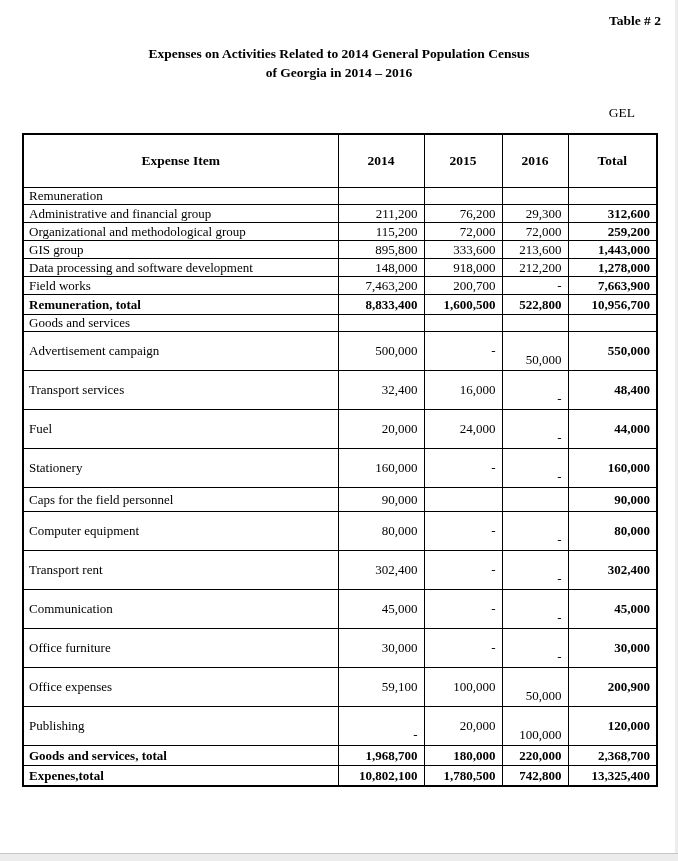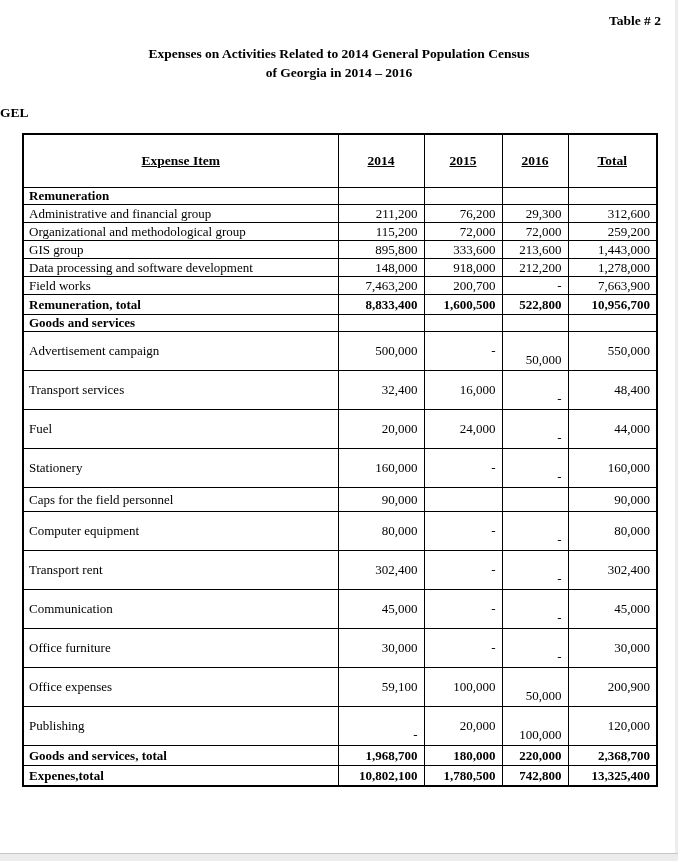--- a/index.html
+++ b/index.html
@@ -26,22 +26,22 @@
   .doc-title {
     margin-top: 16px;
     text-align: center;
     font-weight: bold;
     font-size: 13.5px;
     line-height: 19px;
   }
   .currency {
     margin-top: 23px;
     padding-right: 43px;
-    text-align: left;
-    font-weight: bold;
+    text-align: right;
+    font-weight: normal;
     font-size: 13.5px;
     line-height: 15px;
   }
   table.expenses {
     margin: 13px 22px 0 22px;
     width: 634px;
     border-collapse: collapse;
     table-layout: fixed;
     border: 2px solid #000;
   }
@@ -51,35 +51,34 @@
     overflow: hidden;
     font-size: 13px;
     line-height: 16px;
     vertical-align: middle;
     padding: 0;
   }
   table.expenses thead th {
     font-weight: bold;
     font-size: 13.5px;
     height: 52px;
-    text-decoration: underline;
   }
   .cell-label {
     text-align: left;
     padding-left: 5px !important;
     padding-right: 2px !important;
   }
   .cell-num {
     text-align: right;
     padding-right: 6px !important;
   }
   .cell-total {
-    font-weight: normal;
-  }
-  .row-section .cell-label { font-weight: bold; }
+    font-weight: bold;
+  }
+  .row-section .cell-label { font-weight: normal; }
   .row-section td { height: 15px; }
   .row-item td    { height: 17px; }
   .row-total td   { height: 19px; font-weight: bold; }
   .row-tall td {
     height: 36px;
     vertical-align: top;
     padding-top: 3px;
   }
   .row-medium td {
     height: 23px;

